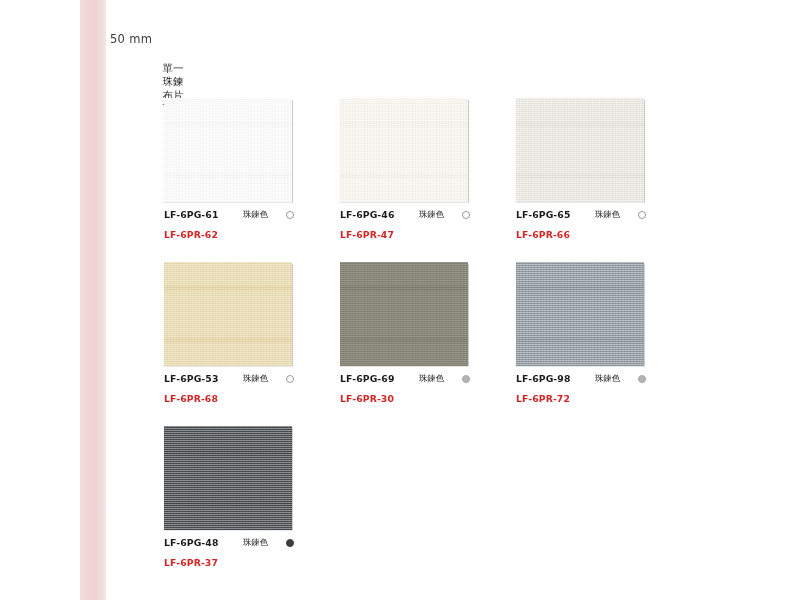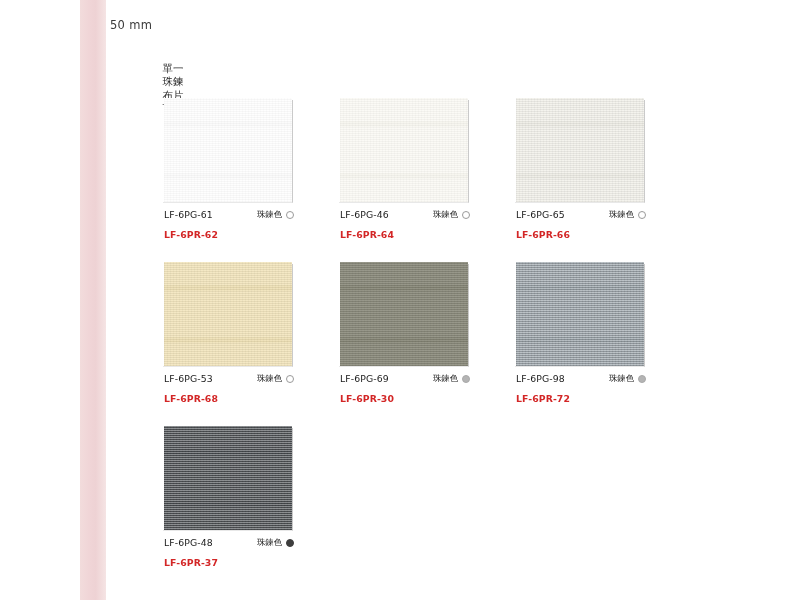--- a/index.html
+++ b/index.html
@@ -37,21 +37,21 @@
     letter-spacing: 0px;
     font-family: "DejaVu Sans", sans-serif;
     white-space: normal;
     word-break: break-all;
   }
 
   
   #width-caption {
     position: absolute;
     left: 110px;
-    top: 18px;
+    top: 32px;
     font-size: 11.5px;
     color: #3a3a3a;
     letter-spacing: 0.3px;
     font-family: "DejaVu Sans", sans-serif;
   }
 
   
   #grid {
     position: absolute;
     left: 164px;
@@ -97,42 +97,42 @@
     pointer-events: none;
   }
 
   .labels {
     margin-top: 7px;
     position: relative;
     height: 28px;
   }
   .code-primary {
     font-size: 9.3px;
-    font-weight: normal;
+    font-weight: bold;
     color: #1b1b1b;
     line-height: 12px;
     letter-spacing: 0.1px;
     font-family: "DejaVu Sans", sans-serif;
   }
   .code-secondary {
     font-size: 9.3px;
     font-weight: bold;
     color: #d32626;
     line-height: 12px;
     letter-spacing: 0.1px;
     font-family: "DejaVu Sans", sans-serif;
     margin-top: 8px;
   }
   .cord-group {
     position: absolute;
     right: -2px;
     top: 0px;
     display: flex;
     align-items: center;
-    gap: 4px;
+    gap: 18px;
   }
   .cord-label {
     font-size: 8.4px;
     color: #1b1b1b;
     font-family: "DejaVu Sans", sans-serif;
     letter-spacing: 0px;
   }
   .cord-dot {
     width: 8px;
     height: 8px;
@@ -167,21 +167,21 @@
           </div>
         </div>
       </div>
       <div class="cell">
         <div class="swatch-wrap">
           <div class="swatch" style="background: linear-gradient(rgb(251, 250, 245) 0%, rgb(251, 250, 245) 22%, rgb(247, 246, 239) 23%, rgb(247, 246, 239) 27%, rgb(251, 250, 245) 28%, rgb(251, 250, 245) 72%, rgb(247, 246, 239) 73%, rgb(247, 246, 239) 77%, rgb(251, 250, 245) 78%, rgb(251, 250, 245) 100%);"></div>
           <div class="weave" style="background: repeating-linear-gradient(rgba(255, 255, 255, 0.055) 0px, rgba(255, 255, 255, 0.055) 1px, rgba(0, 0, 0, 0.03) 1px, rgba(0, 0, 0, 0.03) 2px), repeating-linear-gradient(to right, rgba(0, 0, 0, 0.02) 0px, rgba(0, 0, 0, 0.02) 1px, rgba(255, 255, 255, 0) 1px, rgba(255, 255, 255, 0) 3px);"></div>
         </div>
         <div class="labels">
           <div class="code-primary">LF-6PG-46</div>
-          <div class="code-secondary">LF-6PR-64</div>
+          <div class="code-secondary">LF-6PR-47</div>
           <div class="cord-group">
             <span class="cord-label">珠鍊色</span>
             <span class="cord-dot" style="background: rgb(255, 255, 255);"></span>
           </div>
         </div>
       </div>
       <div class="cell">
         <div class="swatch-wrap">
           <div class="swatch" style="background: linear-gradient(rgb(243, 242, 236) 0%, rgb(243, 242, 236) 22%, rgb(238, 237, 230) 23%, rgb(238, 237, 230) 27%, rgb(243, 242, 236) 28%, rgb(243, 242, 236) 72%, rgb(238, 237, 230) 73%, rgb(238, 237, 230) 77%, rgb(243, 242, 236) 78%, rgb(243, 242, 236) 100%);"></div>
           <div class="weave" style="background: repeating-linear-gradient(rgba(255, 255, 255, 0.09) 0px, rgba(255, 255, 255, 0.09) 1px, rgba(0, 0, 0, 0.055) 1px, rgba(0, 0, 0, 0.055) 2px), repeating-linear-gradient(to right, rgba(0, 0, 0, 0.03) 0px, rgba(0, 0, 0, 0.03) 1px, rgba(255, 255, 255, 0) 1px, rgba(255, 255, 255, 0) 3px);"></div>

